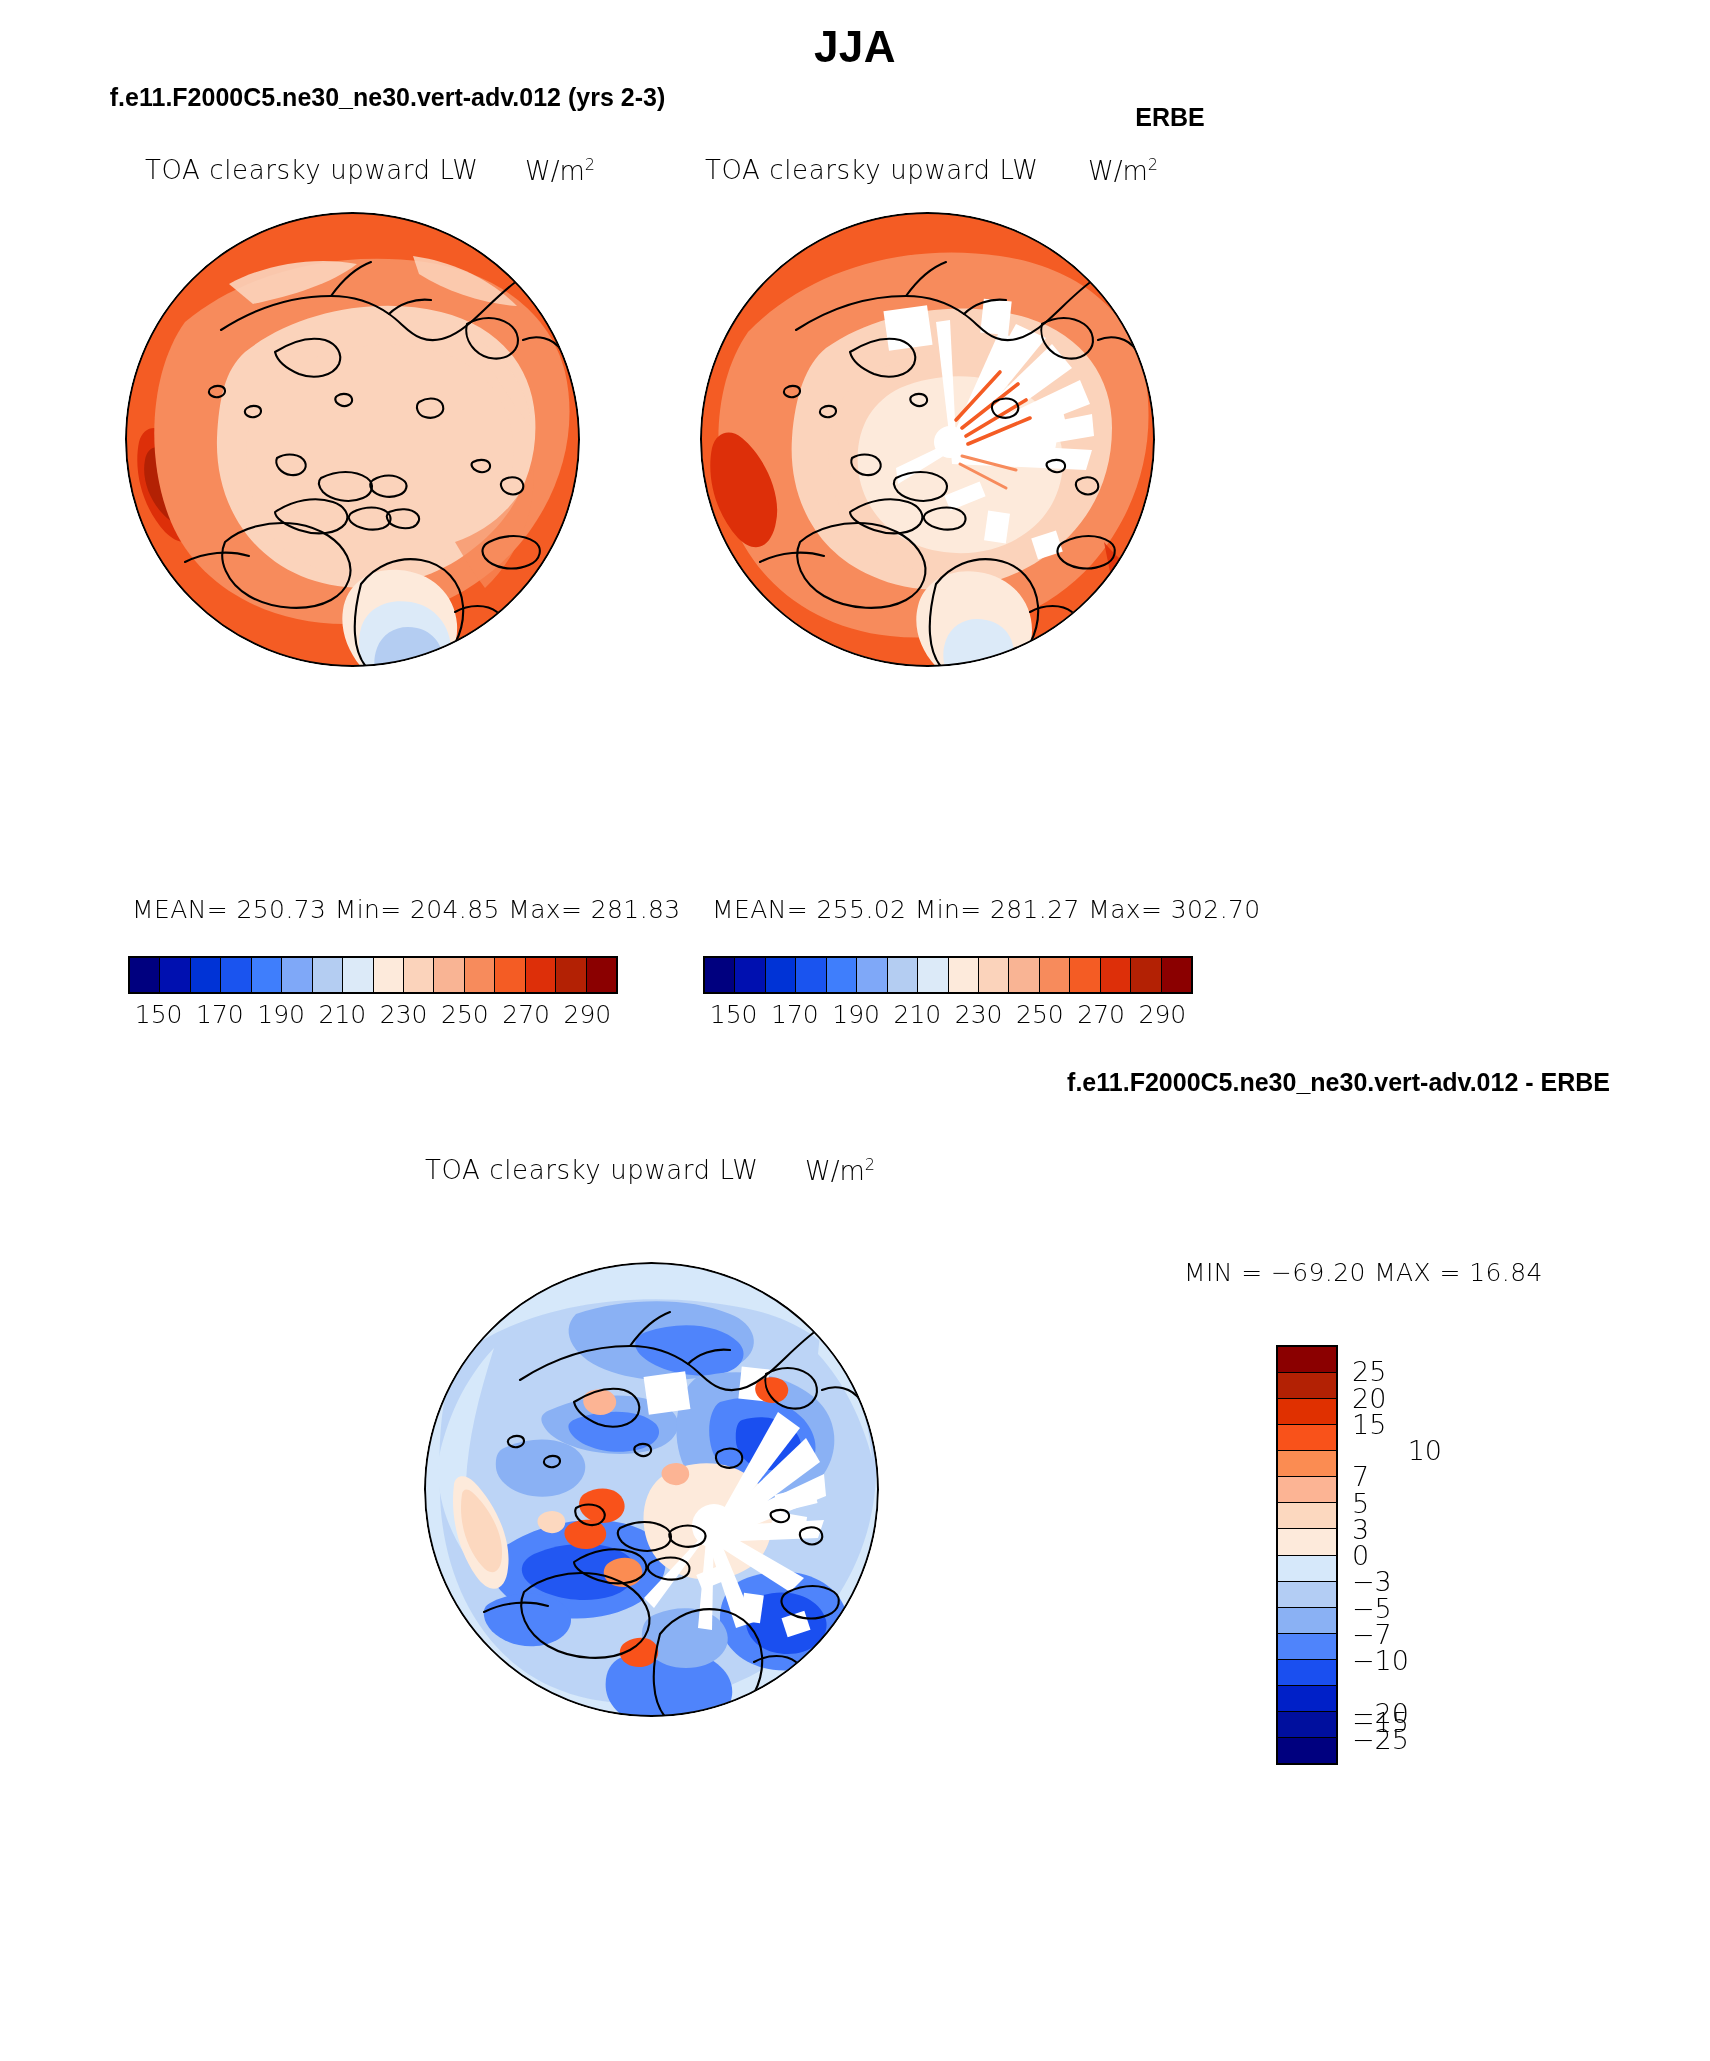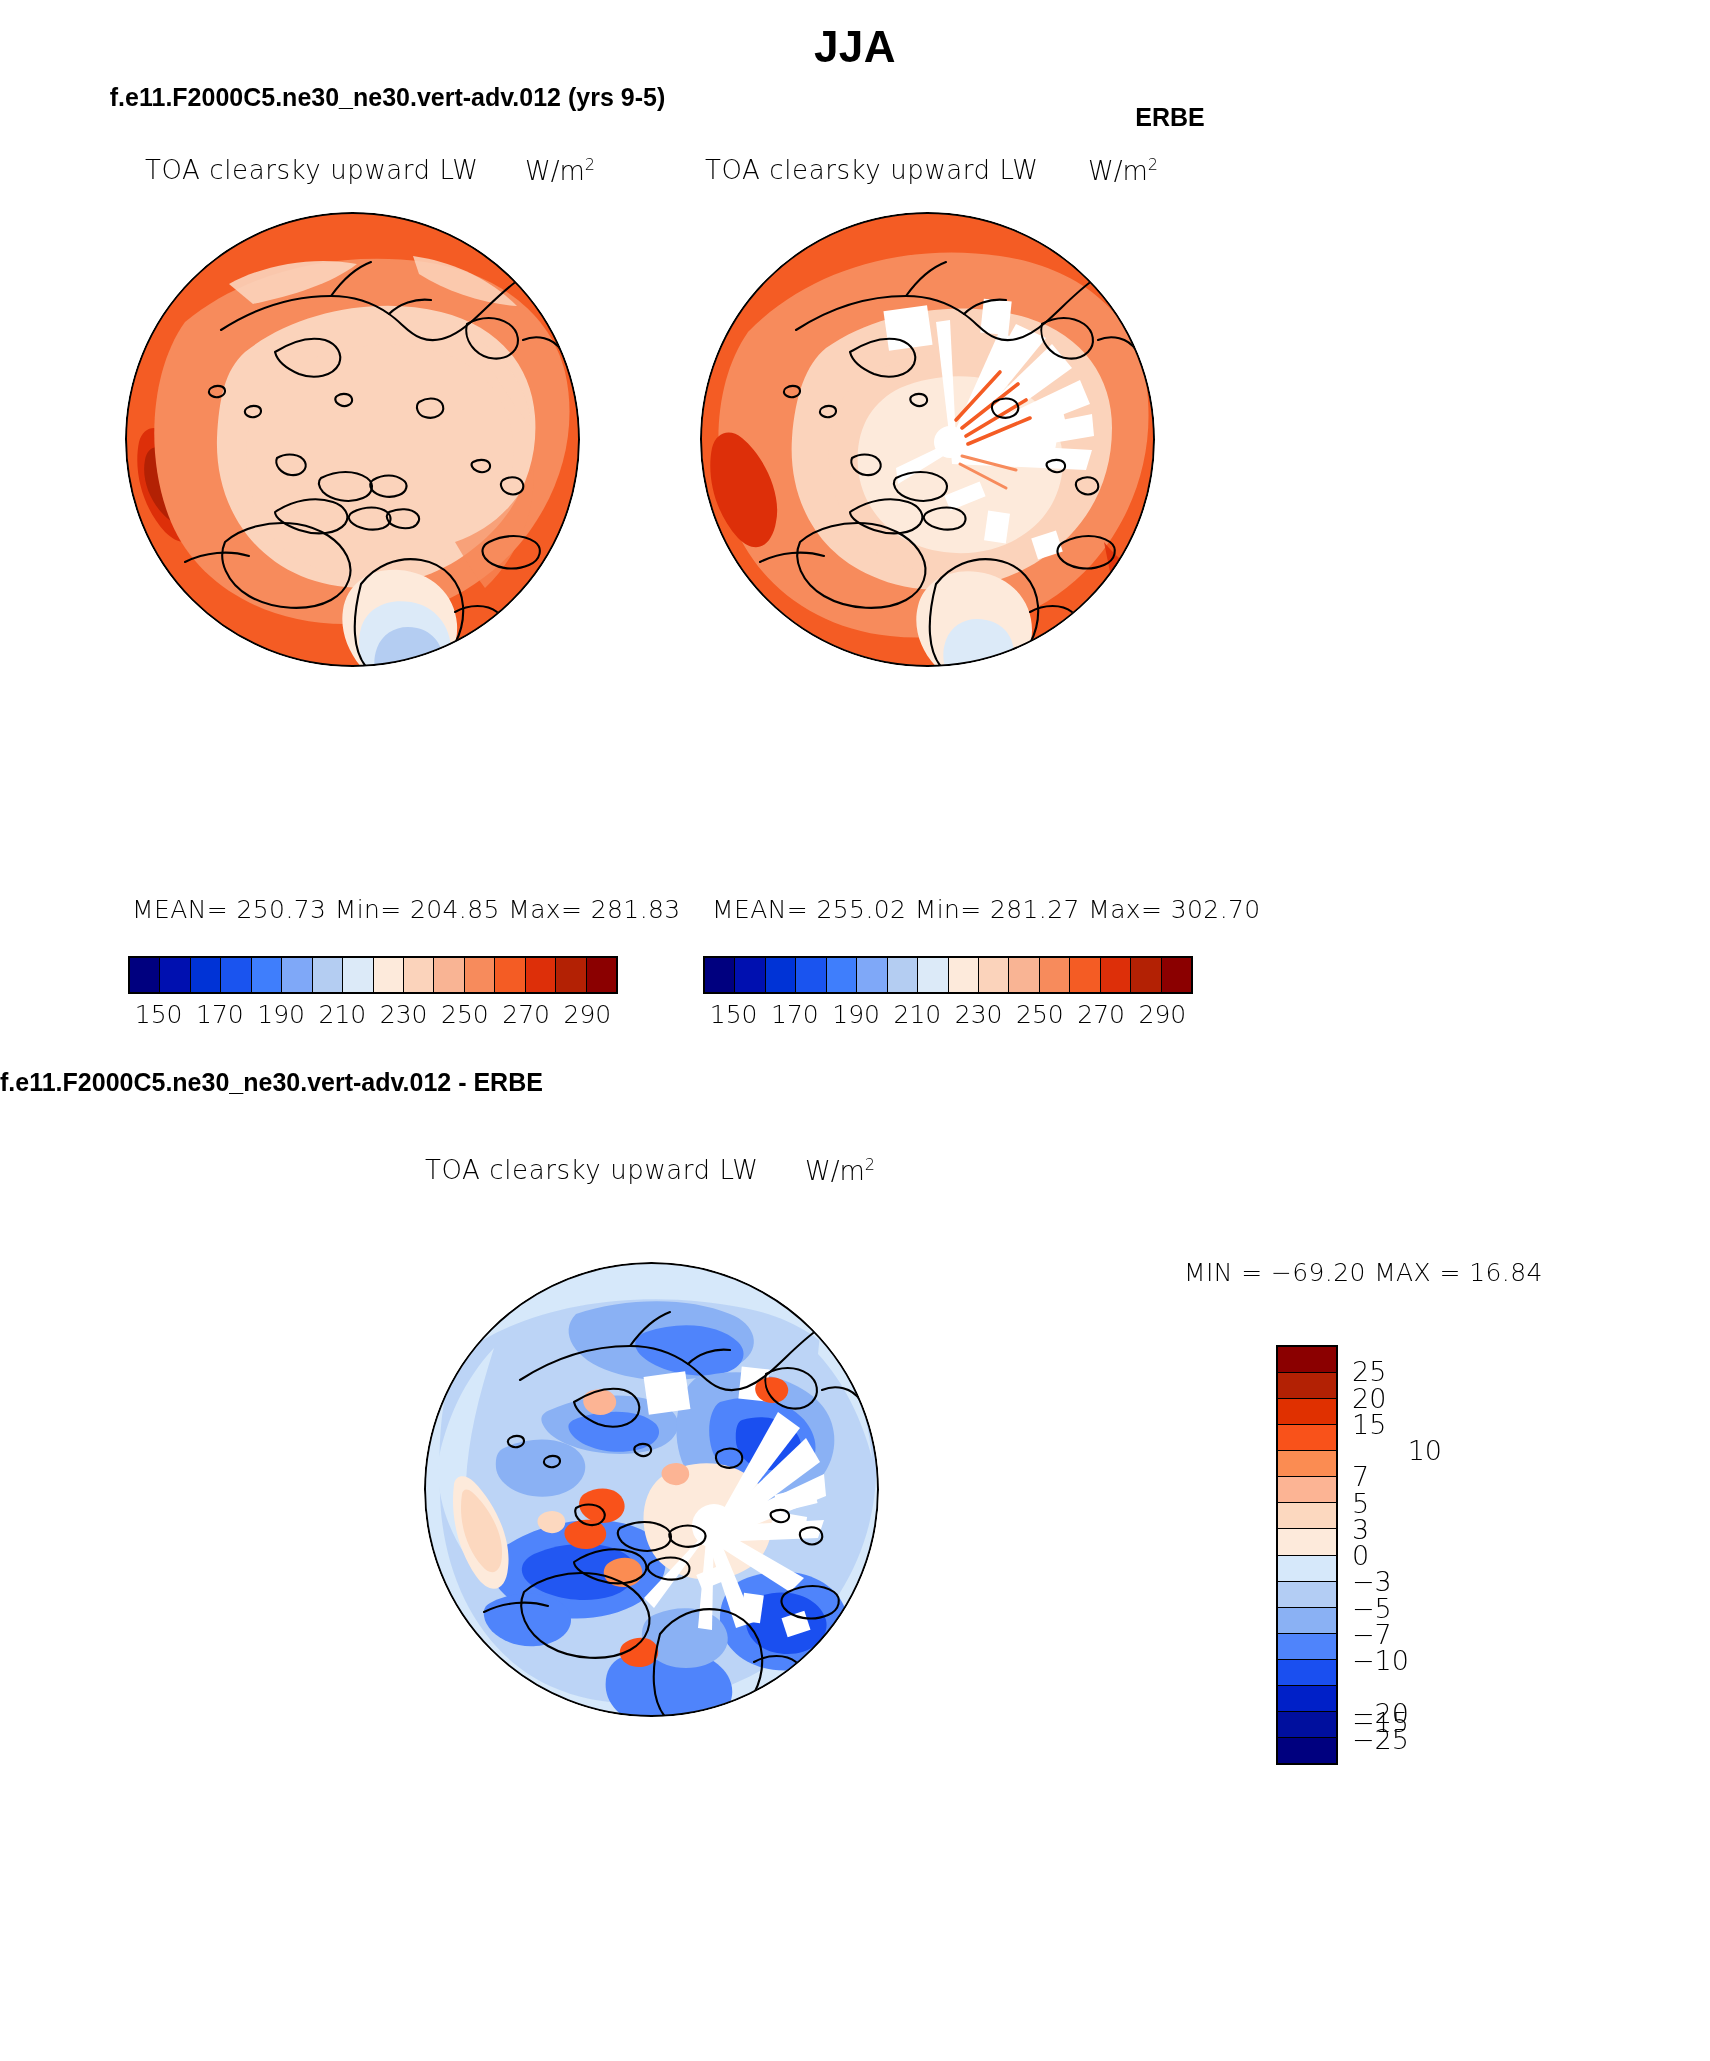--- a/index.html
+++ b/index.html
@@ -38,21 +38,21 @@
     white-space: nowrap;
   }
   .case-title.left  { left: 0;   width: 775px;  text-align: center; }
   .case-title.right { left: 790px; width: 760px; text-align: center; margin-top: 20px; }
 
   .diff-title {
     position: absolute;
     top: 1068px;
     left: 0;
     width: 1610px;
-    text-align: left;
+    text-align: right;
     font-family: "Liberation Sans", sans-serif;
     font-weight: bold;
     font-size: 25px;
   }
 
   .var-label {
     position: absolute;
     font-family: "DejaVu Sans", sans-serif;
     font-size: 26px;
     font-weight: 300;
@@ -155,21 +155,21 @@
     text-align: right;
     display: block;
     width: 90px;
   }
 </style>
 </head>
 <body>
 
 <div class="season-title">JJA</div>
 
-<div class="case-title left">f.e11.F2000C5.ne30_ne30.vert-adv.012 (yrs 9-5)</div>
+<div class="case-title left">f.e11.F2000C5.ne30_ne30.vert-adv.012 (yrs 2-3)</div>
 <div class="case-title right">ERBE</div>
 
 <div class="var-label" style="left:145px; top:155px;">TOA clearsky upward LW</div>
 <div class="units-label" style="left:525px; top:155px;">
   <span>W/m</span><sup>2</sup>
 </div>
 
 <div class="var-label" style="left:705px; top:155px;">TOA clearsky upward LW</div>
 <div class="units-label" style="left:1088px; top:155px;">
   <span>W/m</span><sup>2</sup>

